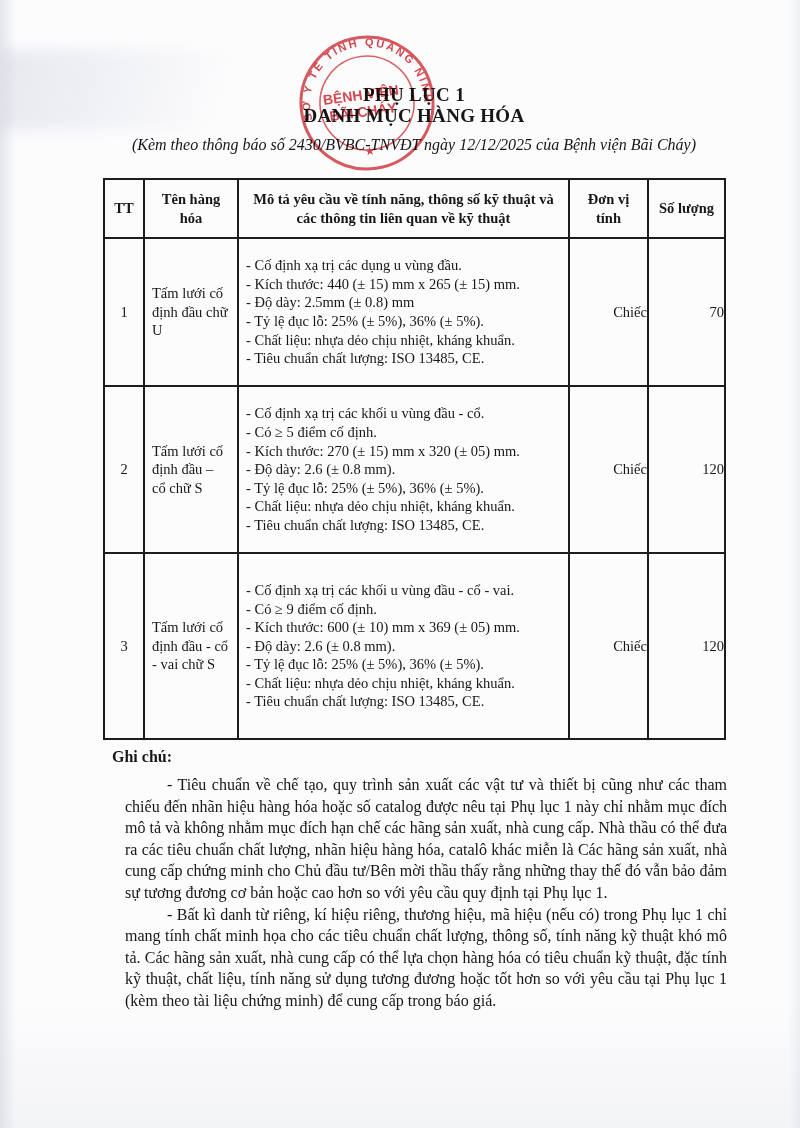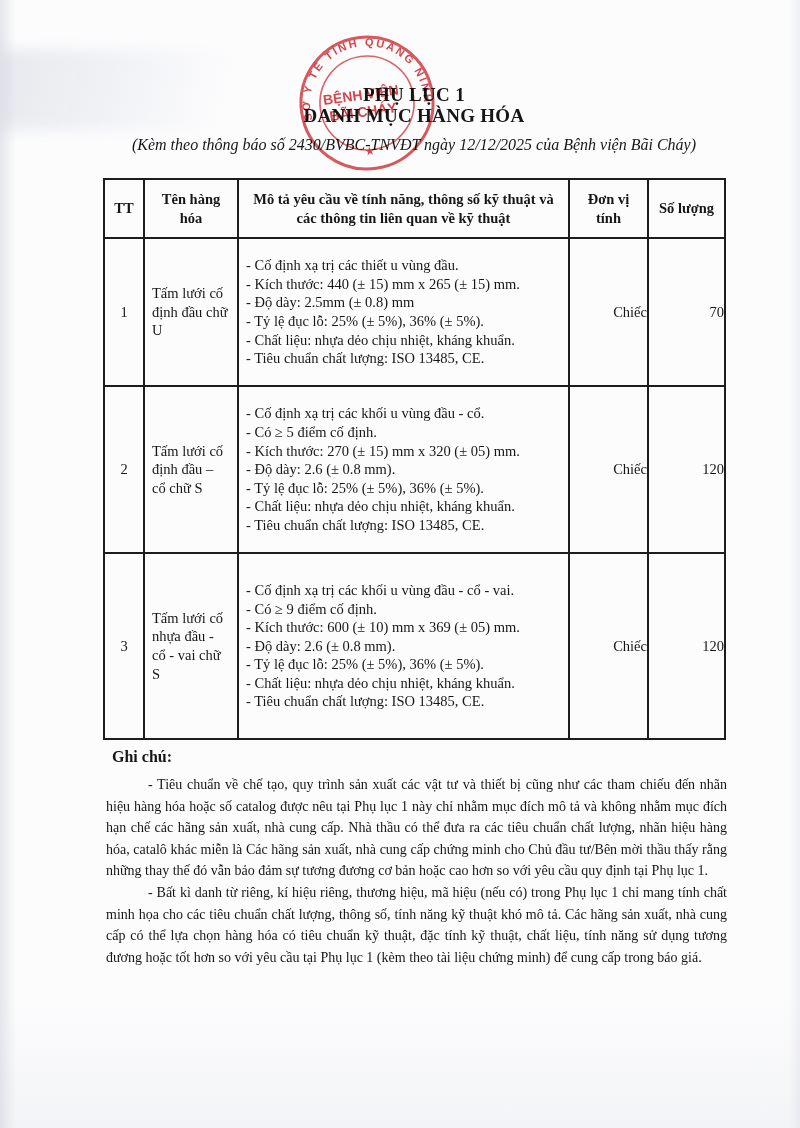--- a/index.html
+++ b/index.html
@@ -69,21 +69,21 @@
   .cell-tt   { text-align:center; }
   .cell-name { text-align:left; padding:16px 7px; }
   .cell-specs{ text-align:left; padding:2px 6px 2px 7px; }
   .cell-unit { text-align:right; }
   .cell-qty  { text-align:right; }
   .spec-line { display:block; }
 
   
   .notes-heading { position:absolute; left:112px; top:748px; font-size:16px; font-weight:bold; z-index:2; }
   .notes { position:absolute; left:106px; top:774px; width:621px; z-index:2; }
-  .note-para { font-size:14px; line-height:21.6px; text-align:justify; text-indent:42px; }
+  .note-para { font-size:16px; line-height:21.6px; text-align:justify; text-indent:42px;margin-left:19px; }
 </style>
 </head>
 <body>
 
 <div class="scan-shade-left"></div>
 <div class="scan-shade-topleft"></div>
 <div class="scan-shade-bottom"></div>
 <div class="scan-shade-right"></div>
 
 <div class="stamp">
@@ -124,21 +124,21 @@
         <th>Mô tả yêu cầu về tính năng, thông số kỹ thuật và các thông tin liên quan về kỹ thuật</th>
         <th>Đơn vị tính</th>
         <th>Số lượng</th>
       </tr>
     </thead>
     <tbody>
         <tr>
           <td class="cell-tt">1</td>
           <td class="cell-name">Tấm lưới cố định đầu chữ U</td>
           <td class="cell-specs">
-            <div class="spec-line">- Cố định xạ trị các thiết u vùng đầu.</div>
+            <div class="spec-line">- Cố định xạ trị các dụng u vùng đầu.</div>
             <div class="spec-line">- Kích thước: 440 (± 15) mm x 265 (± 15) mm.</div>
             <div class="spec-line">- Độ dày: 2.5mm (± 0.8) mm</div>
             <div class="spec-line">- Tỷ lệ đục lỗ: 25% (± 5%), 36% (± 5%).</div>
             <div class="spec-line">- Chất liệu: nhựa dẻo chịu nhiệt, kháng khuẩn.</div>
             <div class="spec-line">- Tiêu chuẩn chất lượng: ISO 13485, CE.</div>
           </td>
           <td class="cell-unit">Chiếc</td>
           <td class="cell-qty">70</td>
         </tr>
         <tr>
@@ -151,21 +151,21 @@
             <div class="spec-line">- Độ dày: 2.6 (± 0.8 mm).</div>
             <div class="spec-line">- Tỷ lệ đục lỗ: 25% (± 5%), 36% (± 5%).</div>
             <div class="spec-line">- Chất liệu: nhựa dẻo chịu nhiệt, kháng khuẩn.</div>
             <div class="spec-line">- Tiêu chuẩn chất lượng: ISO 13485, CE.</div>
           </td>
           <td class="cell-unit">Chiếc</td>
           <td class="cell-qty">120</td>
         </tr>
         <tr>
           <td class="cell-tt">3</td>
-          <td class="cell-name">Tấm lưới cố nhựa đầu - cổ - vai chữ S</td>
+          <td class="cell-name">Tấm lưới cố định đầu - cổ - vai chữ S</td>
           <td class="cell-specs">
             <div class="spec-line">- Cố định xạ trị các khối u vùng đầu - cổ - vai.</div>
             <div class="spec-line">- Có ≥ 9 điểm cố định.</div>
             <div class="spec-line">- Kích thước: 600 (± 10) mm x 369 (± 05) mm.</div>
             <div class="spec-line">- Độ dày: 2.6 (± 0.8 mm).</div>
             <div class="spec-line">- Tỷ lệ đục lỗ: 25% (± 5%), 36% (± 5%).</div>
             <div class="spec-line">- Chất liệu: nhựa dẻo chịu nhiệt, kháng khuẩn.</div>
             <div class="spec-line">- Tiêu chuẩn chất lượng: ISO 13485, CE.</div>
           </td>
           <td class="cell-unit">Chiếc</td>

